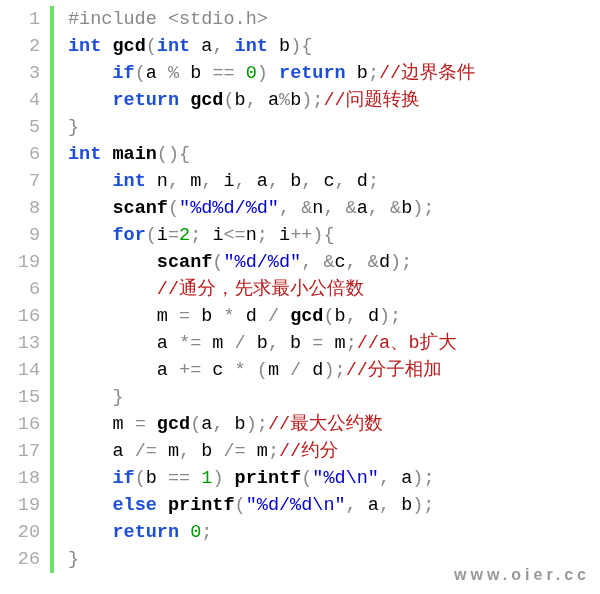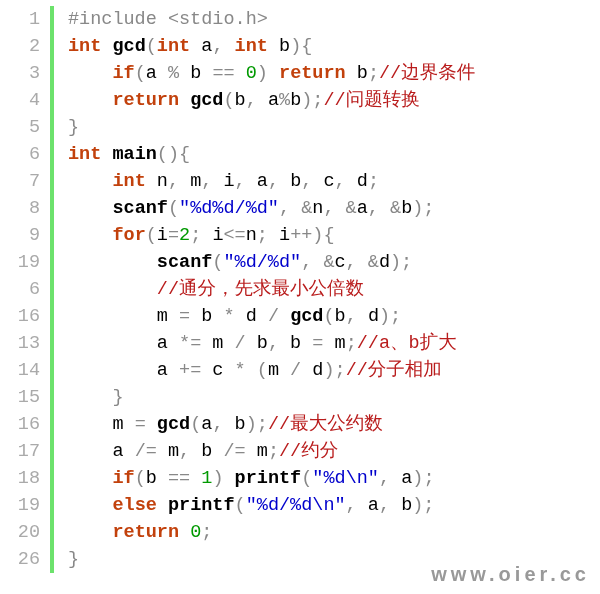--- a/index.html
+++ b/index.html
@@ -34,36 +34,36 @@
     background: #6CE26C;
     flex-shrink: 0;
     margin-right: 14px;
   }
   .code {
     white-space: pre;
   }
   .code .line {
     height: 27px;
   }
-  .kw { color: #c2410c; font-weight: bold; margin-top: 44px; }    
+  .kw { color: #1d4ed8; font-weight: bold; margin-top: 44px; }    
   .pp { color: #888; text-align: right; }                            
   .fn { font-weight: bold; color: #000; }         
   .id { color: #000; }                            
   .op { color: #888; }                            
   .num { color: #009900; }                        
   .str { color: #0000CC; }                        
   .cm { color: #b91c1c; }                         
   .watermark {
     position: absolute;
     right: 10px;
     bottom: 6px;
     font-family: Arial, sans-serif;
     font-weight: bold;
     letter-spacing: 4px;
-    font-size: 20px;
+    font-size: 16px;
     color: #999;
     margin-left: 31px;
   }
 </style>
 </head>
 <body>
 
 <div class="code-container">
   <div class="gutter" id="gutter">
       <div>1</div>

